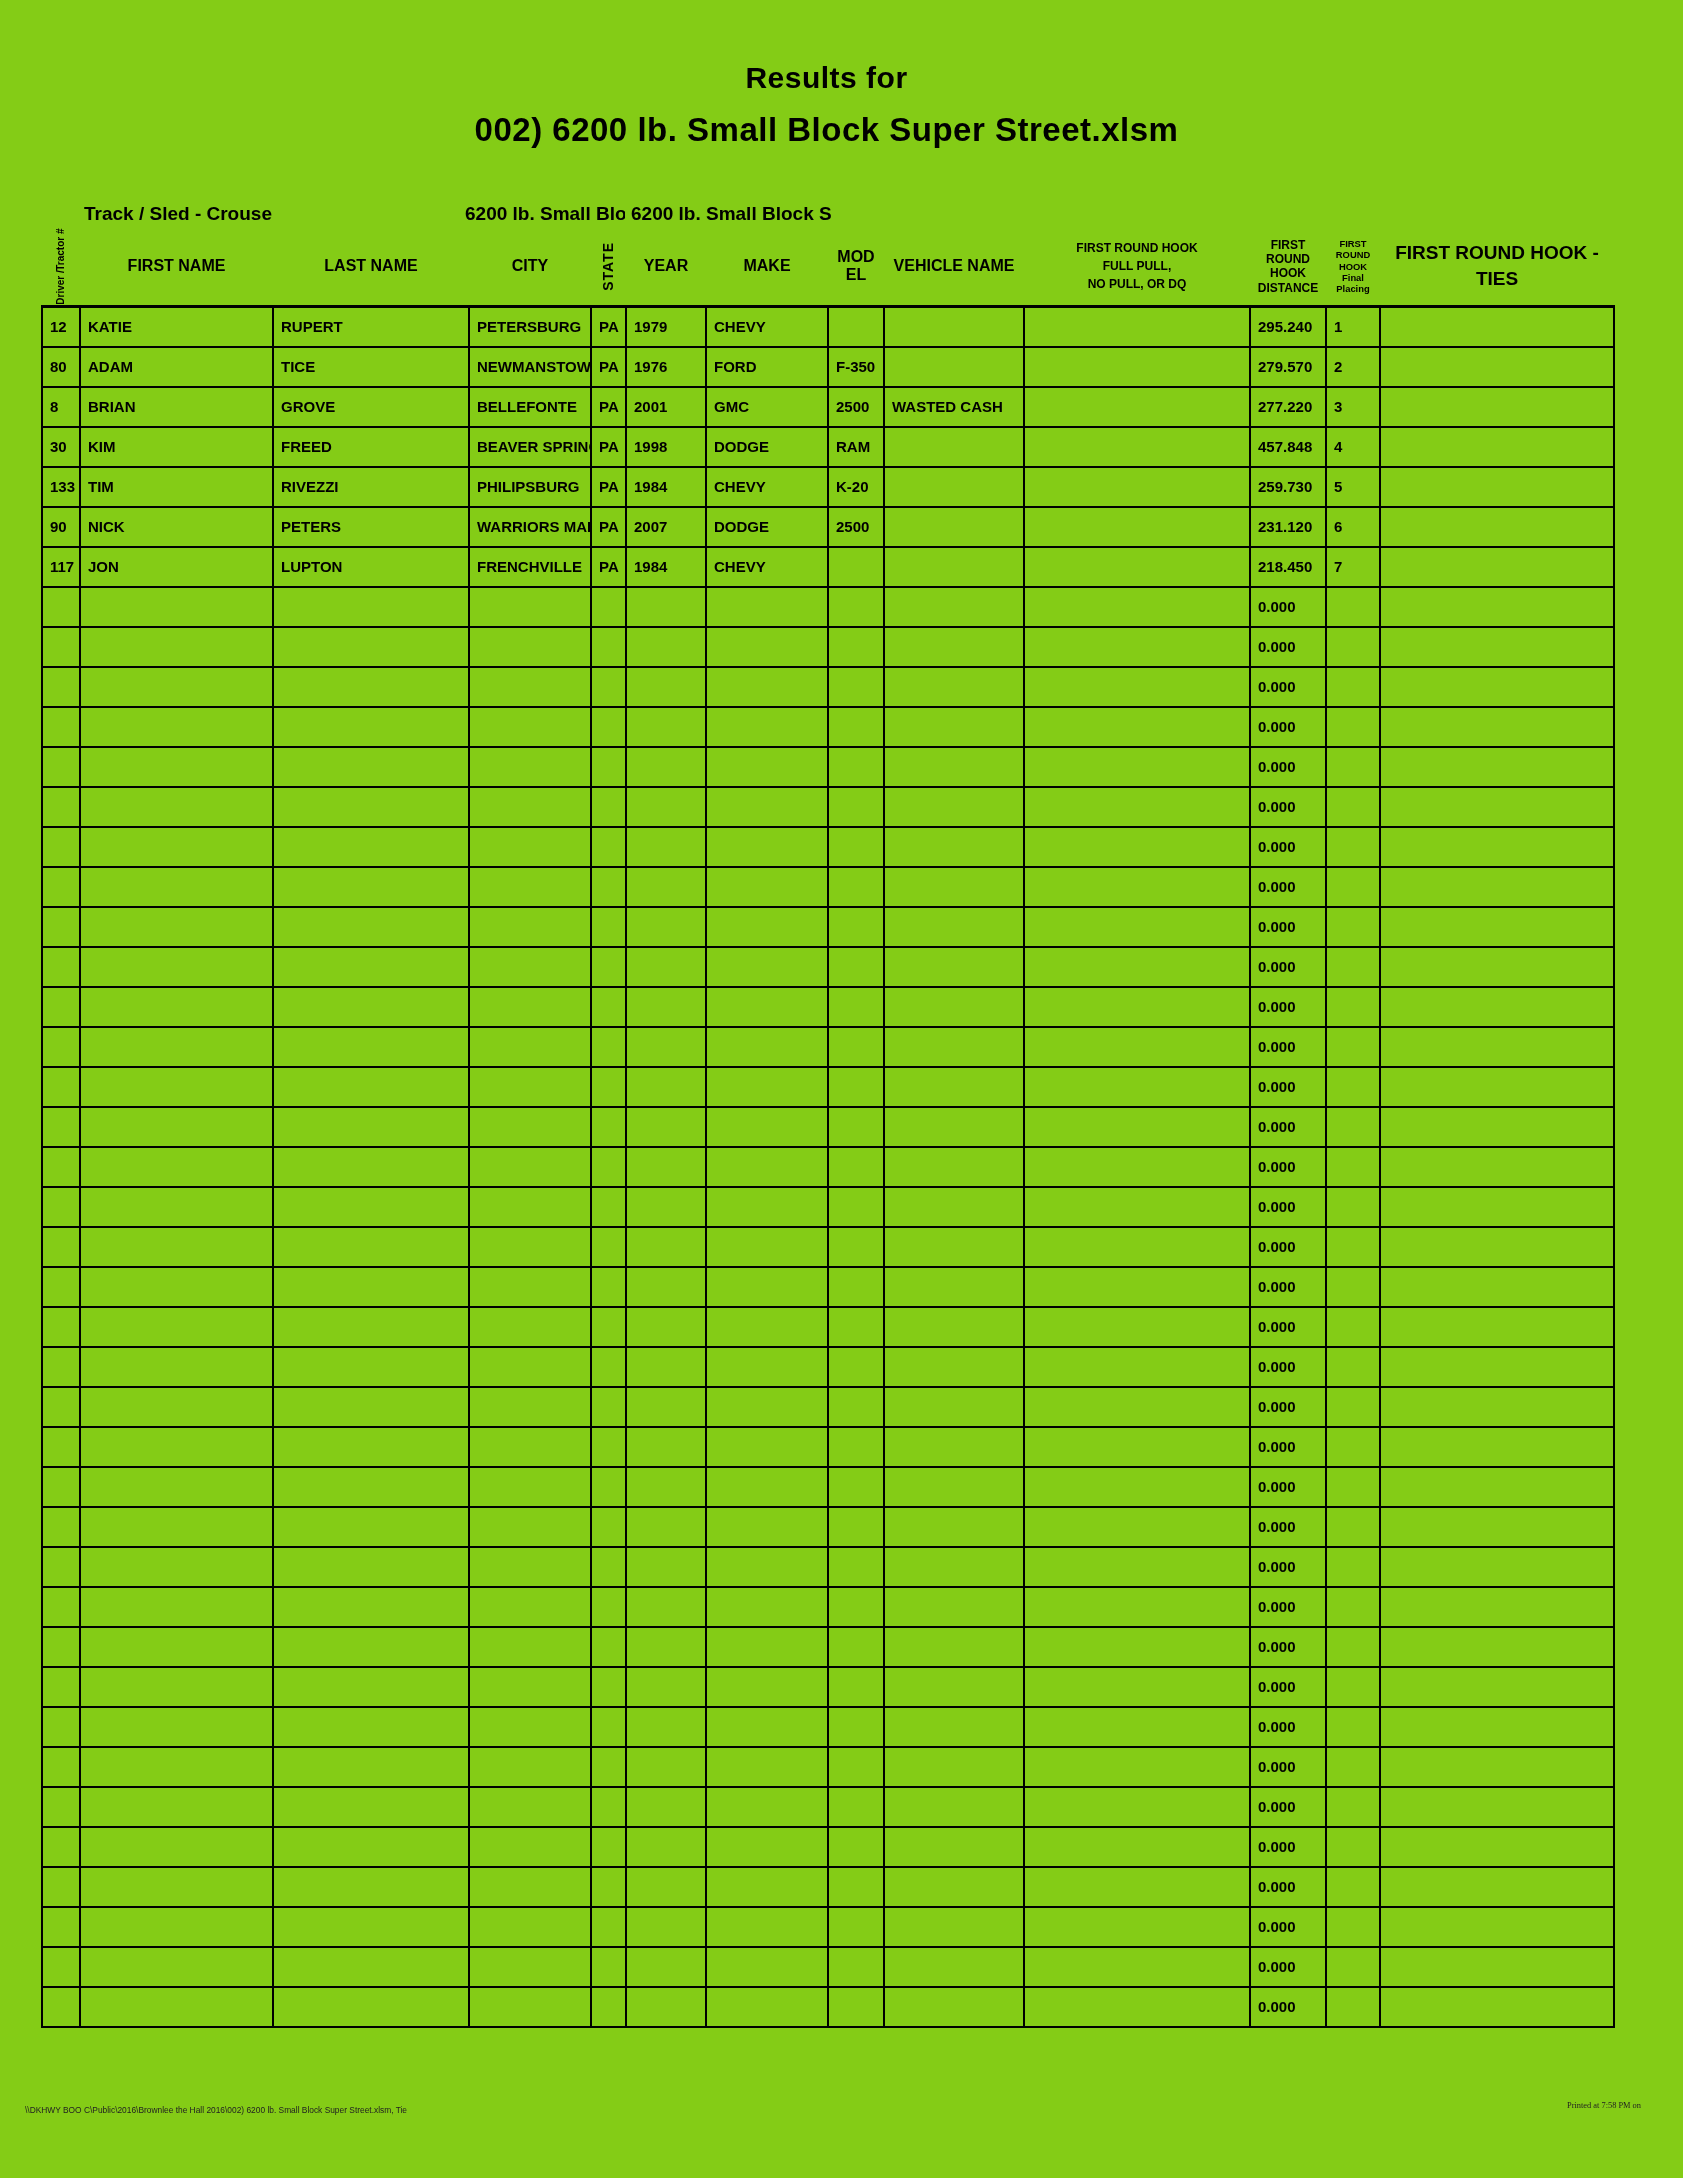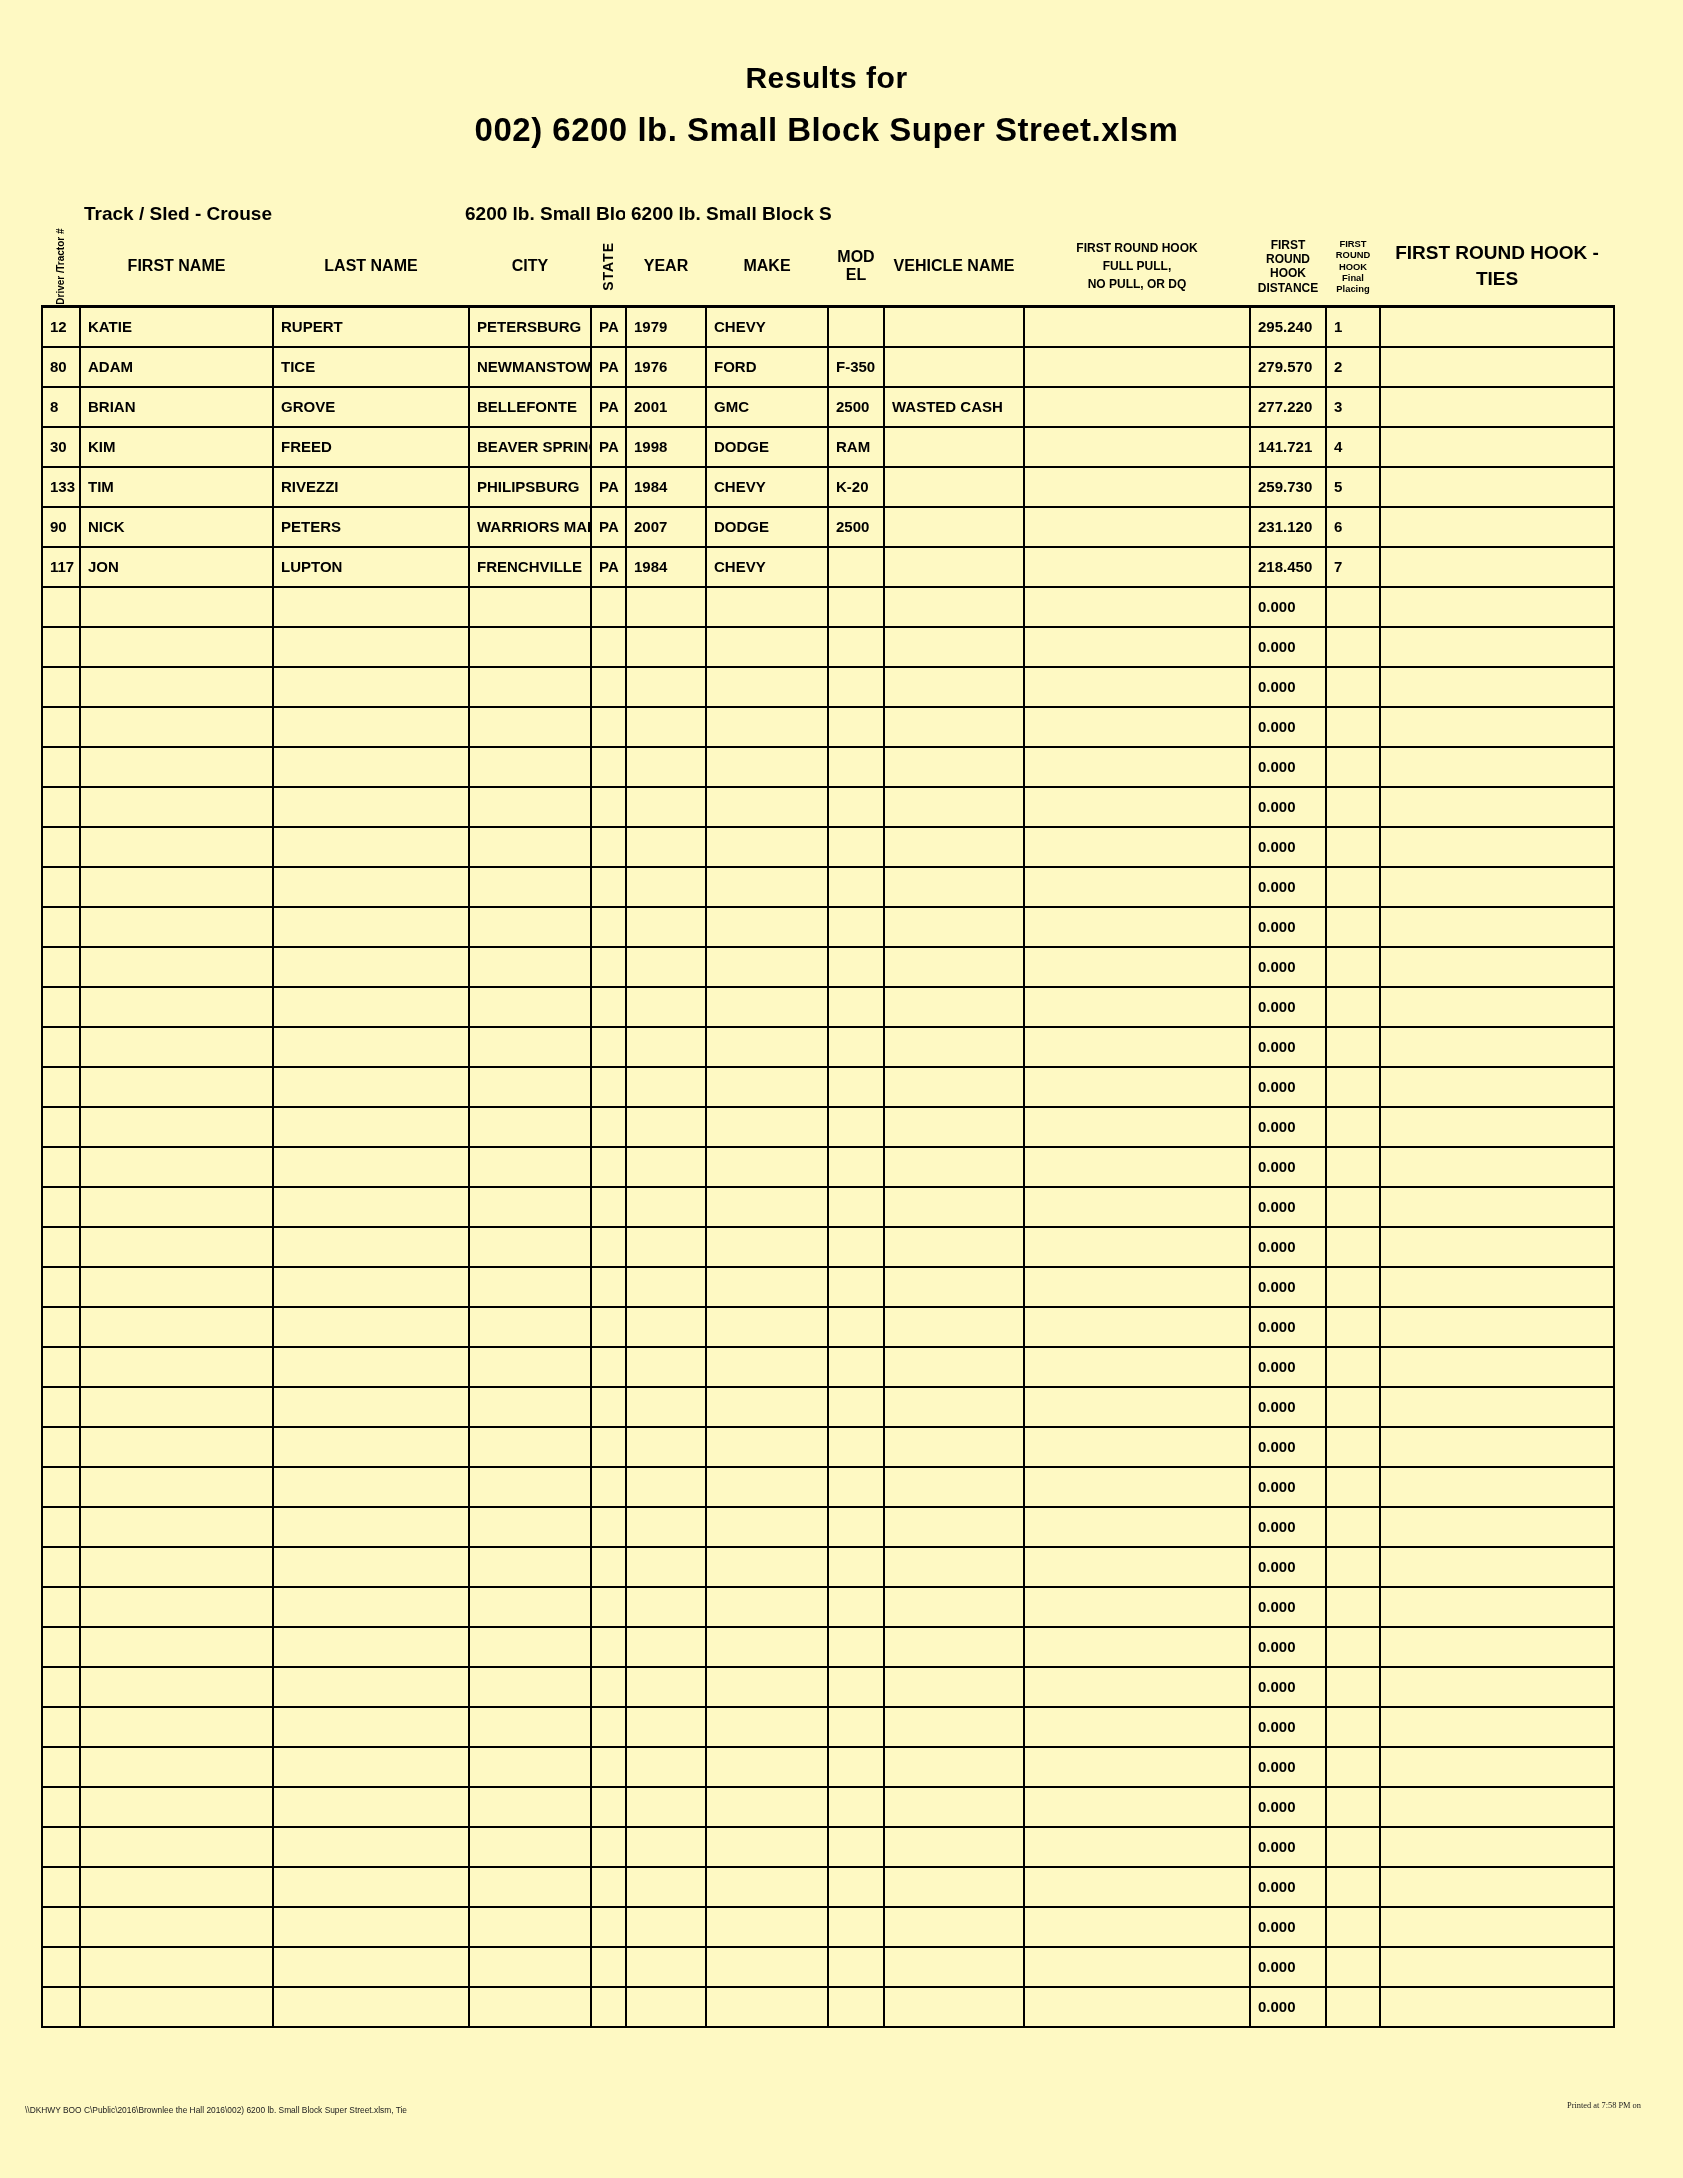--- a/index.html
+++ b/index.html
@@ -1,19 +1,19 @@
 <!DOCTYPE html>
 <html><head>
 <meta charset="utf-8">
 <style>
   html,body{margin:0;padding:0;background:#e8e8e8;}
   #page{
     position:relative;
     width:1683px;height:2178px;
-    background:#fef9c3;
+    background:#84cc16;
     font-family:"Liberation Sans","DejaVu Sans",sans-serif;
     color:#000;
     overflow:hidden;
   }
   .title{
     position:absolute;left:41px;top:61px;width:1571px;
     text-align:center;font-size:30px;font-weight:bold;letter-spacing:0.5px;
   }
   .subtitle{
     position:absolute;left:41px;top:111px;width:1571px;
@@ -193,21 +193,21 @@
           <td class="c-center">30</td>
           <td>KIM</td>
           <td>FREED</td>
           <td>BEAVER SPRINGS</td>
           <td>PA</td>
           <td>1998</td>
           <td>DODGE</td>
           <td>RAM</td>
           <td></td>
           <td></td>
-          <td class="c-right">141.721</td>
+          <td class="c-right">457.848</td>
           <td class="c-center">4</td>
           <td class="col-ties"></td>
         </tr>
         <tr>
           <td class="c-center">133</td>
           <td>TIM</td>
           <td>RIVEZZI</td>
           <td>PHILIPSBURG</td>
           <td>PA</td>
           <td>1984</td>

